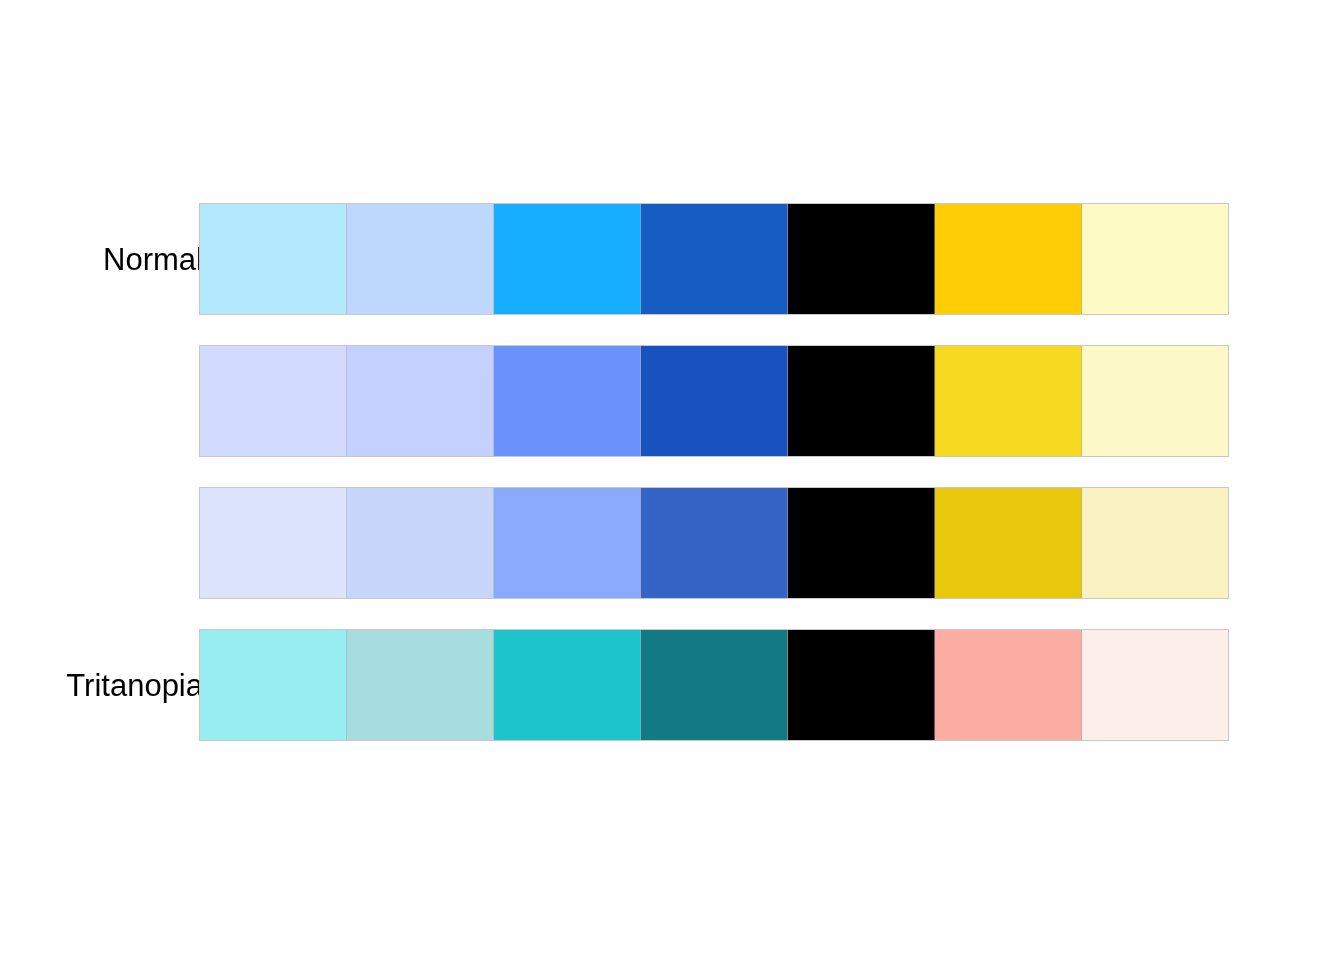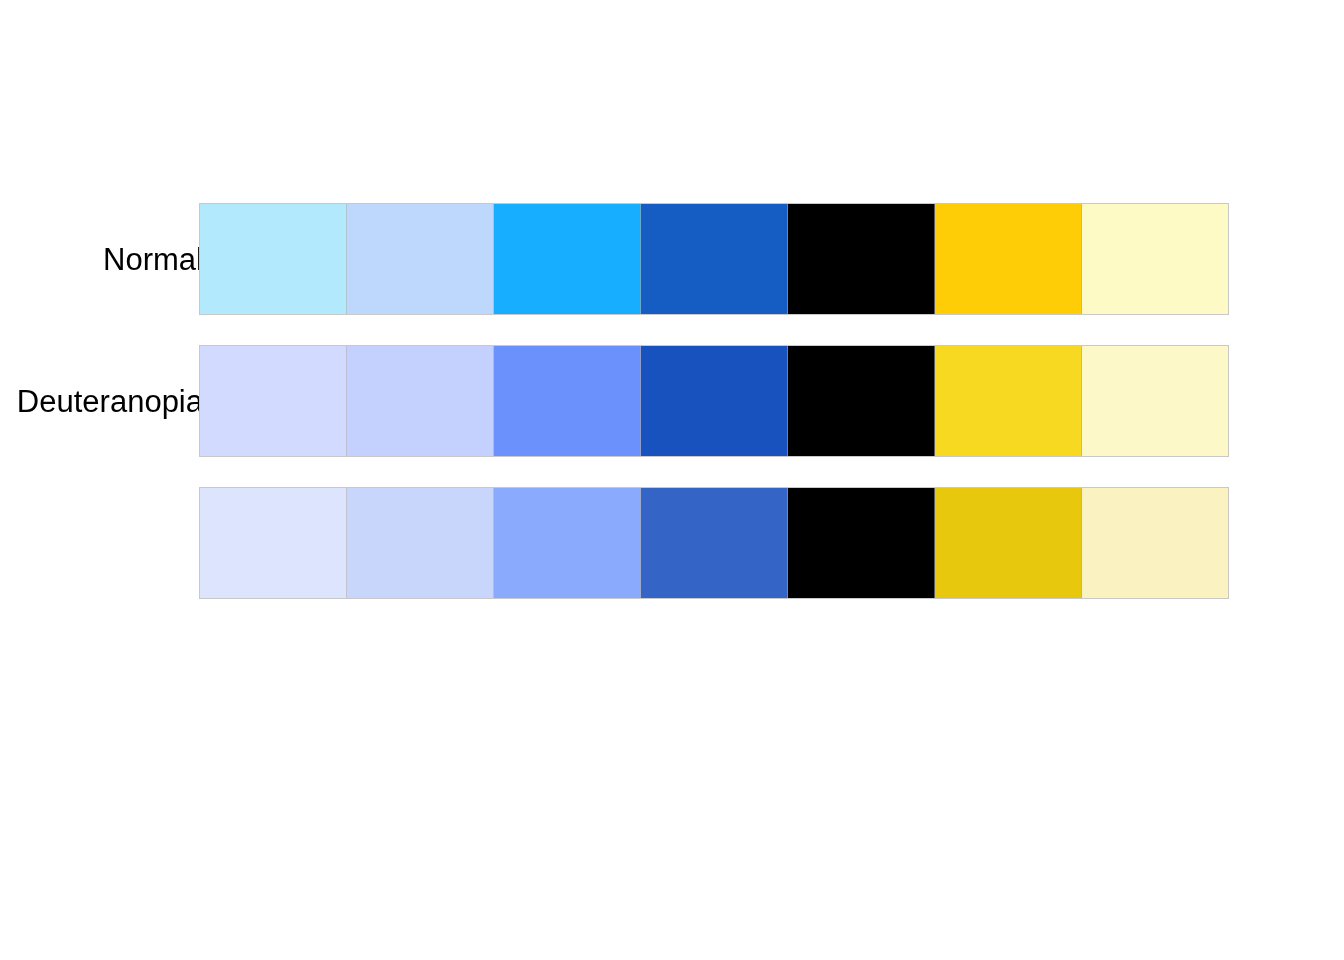--- a/index.html
+++ b/index.html
@@ -83,21 +83,20 @@
         <div class="swatch" style="background-color:#bed8fd;"></div>
         <div class="swatch" style="background-color:#18aeff;"></div>
         <div class="swatch" style="background-color:#155dc2;"></div>
         <div class="swatch" style="background-color:#000000;"></div>
         <div class="swatch" style="background-color:#fecd06;"></div>
         <div class="swatch" style="background-color:#fefac6;"></div>
       </div>
     </div>
 
     <div class="palette-row">
-      <div class="row-label">Deuteranopia</div>
       <div class="swatch-strip">
         <div class="swatch" style="background-color:#d2daff;"></div>
         <div class="swatch" style="background-color:#c4d0fd;"></div>
         <div class="swatch" style="background-color:#6b92fc;"></div>
         <div class="swatch" style="background-color:#1852bf;"></div>
         <div class="swatch" style="background-color:#000000;"></div>
         <div class="swatch" style="background-color:#f7d921;"></div>
         <div class="swatch" style="background-color:#fcf8c8;"></div>
       </div>
     </div>
@@ -107,15 +106,27 @@
         <div class="swatch" style="background-color:#dde4fd;"></div>
         <div class="swatch" style="background-color:#c9d6fc;"></div>
         <div class="swatch" style="background-color:#8aaafd;"></div>
         <div class="swatch" style="background-color:#3364c6;"></div>
         <div class="swatch" style="background-color:#000000;"></div>
         <div class="swatch" style="background-color:#e8c80c;"></div>
         <div class="swatch" style="background-color:#fbf2c1;"></div>
       </div>
     </div>
 
+    <div class="palette-row">
+      <div class="row-label">Tritanopia</div>
+      <div class="swatch-strip">
+        <div class="swatch" style="background-color:#97eef0;"></div>
+        <div class="swatch" style="background-color:#a8dde0;"></div>
+        <div class="swatch" style="background-color:#1dc4c9;"></div>
+        <div class="swatch" style="background-color:#137a83;"></div>
+        <div class="swatch" style="background-color:#000000;"></div>
+        <div class="swatch" style="background-color:#fcaea4;"></div>
+        <div class="swatch" style="background-color:#fdeee9;"></div>
+      </div>
+    </div>
 
   </div>
 </div>
 
 </body></html>

